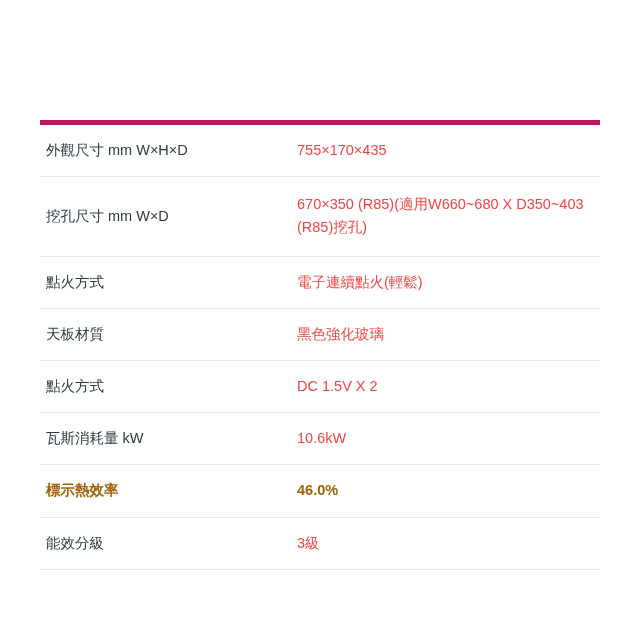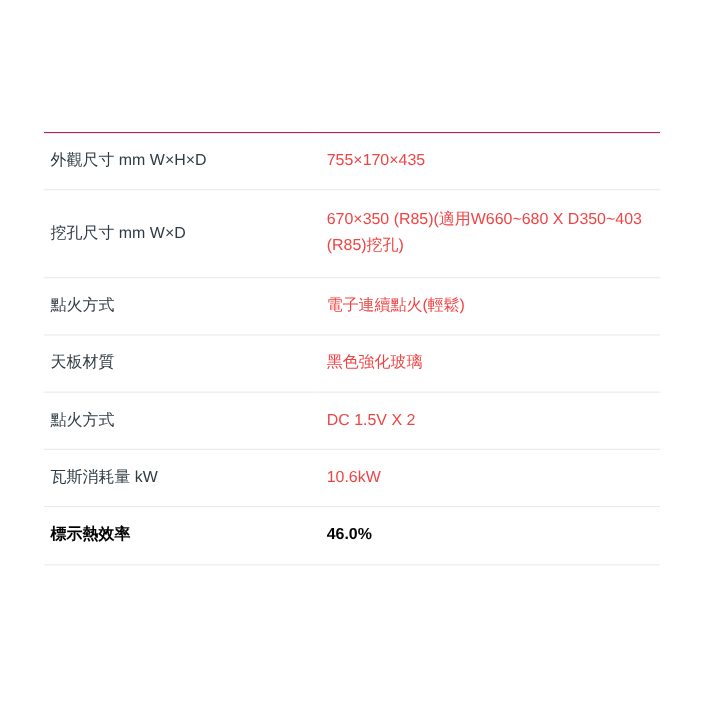--- a/index.html
+++ b/index.html
@@ -26,21 +26,21 @@
     width: 560px;
     border-collapse: collapse;
     table-layout: fixed;
   }
 
   .spec-table tr {
     border-bottom: 1px solid #e7eaec;
   }
 
   .spec-table tr:first-child {
-    border-top: 1px solid #be185d;
+    border-top: 5px solid #be185d;
   }
 
   .spec-table td {
     padding: 14px 8px 14px 8px;
     vertical-align: middle;
     font-size: 14.5px;
     color: #2f3b43;
     line-height: 1.6;
   }
 
@@ -50,21 +50,21 @@
     padding-left: 6px;
   }
 
   .spec-table td.value {
     color: #ef4444;
     padding-left: 8px;
   }
 
   .spec-table tr.highlight td {
     font-weight: bold;
-    color: #000000;
+    color: #a16207;
   }
 
   .spec-table tr.tall td {
     padding-top: 16px;
     padding-bottom: 16px;
   }
 </style>
 </head>
 <body>
 
@@ -92,15 +92,19 @@
         <td class="value">DC 1.5V X 2</td>
       </tr>
       <tr>
         <td class="label">瓦斯消耗量 kW</td>
         <td class="value">10.6kW</td>
       </tr>
       <tr class="highlight">
         <td class="label">標示熱效率</td>
         <td class="value">46.0%</td>
       </tr>
+      <tr>
+        <td class="label">能效分級</td>
+        <td class="value">3級</td>
+      </tr>
     </tbody>
   </table>
 </div>
 
 </body></html>

